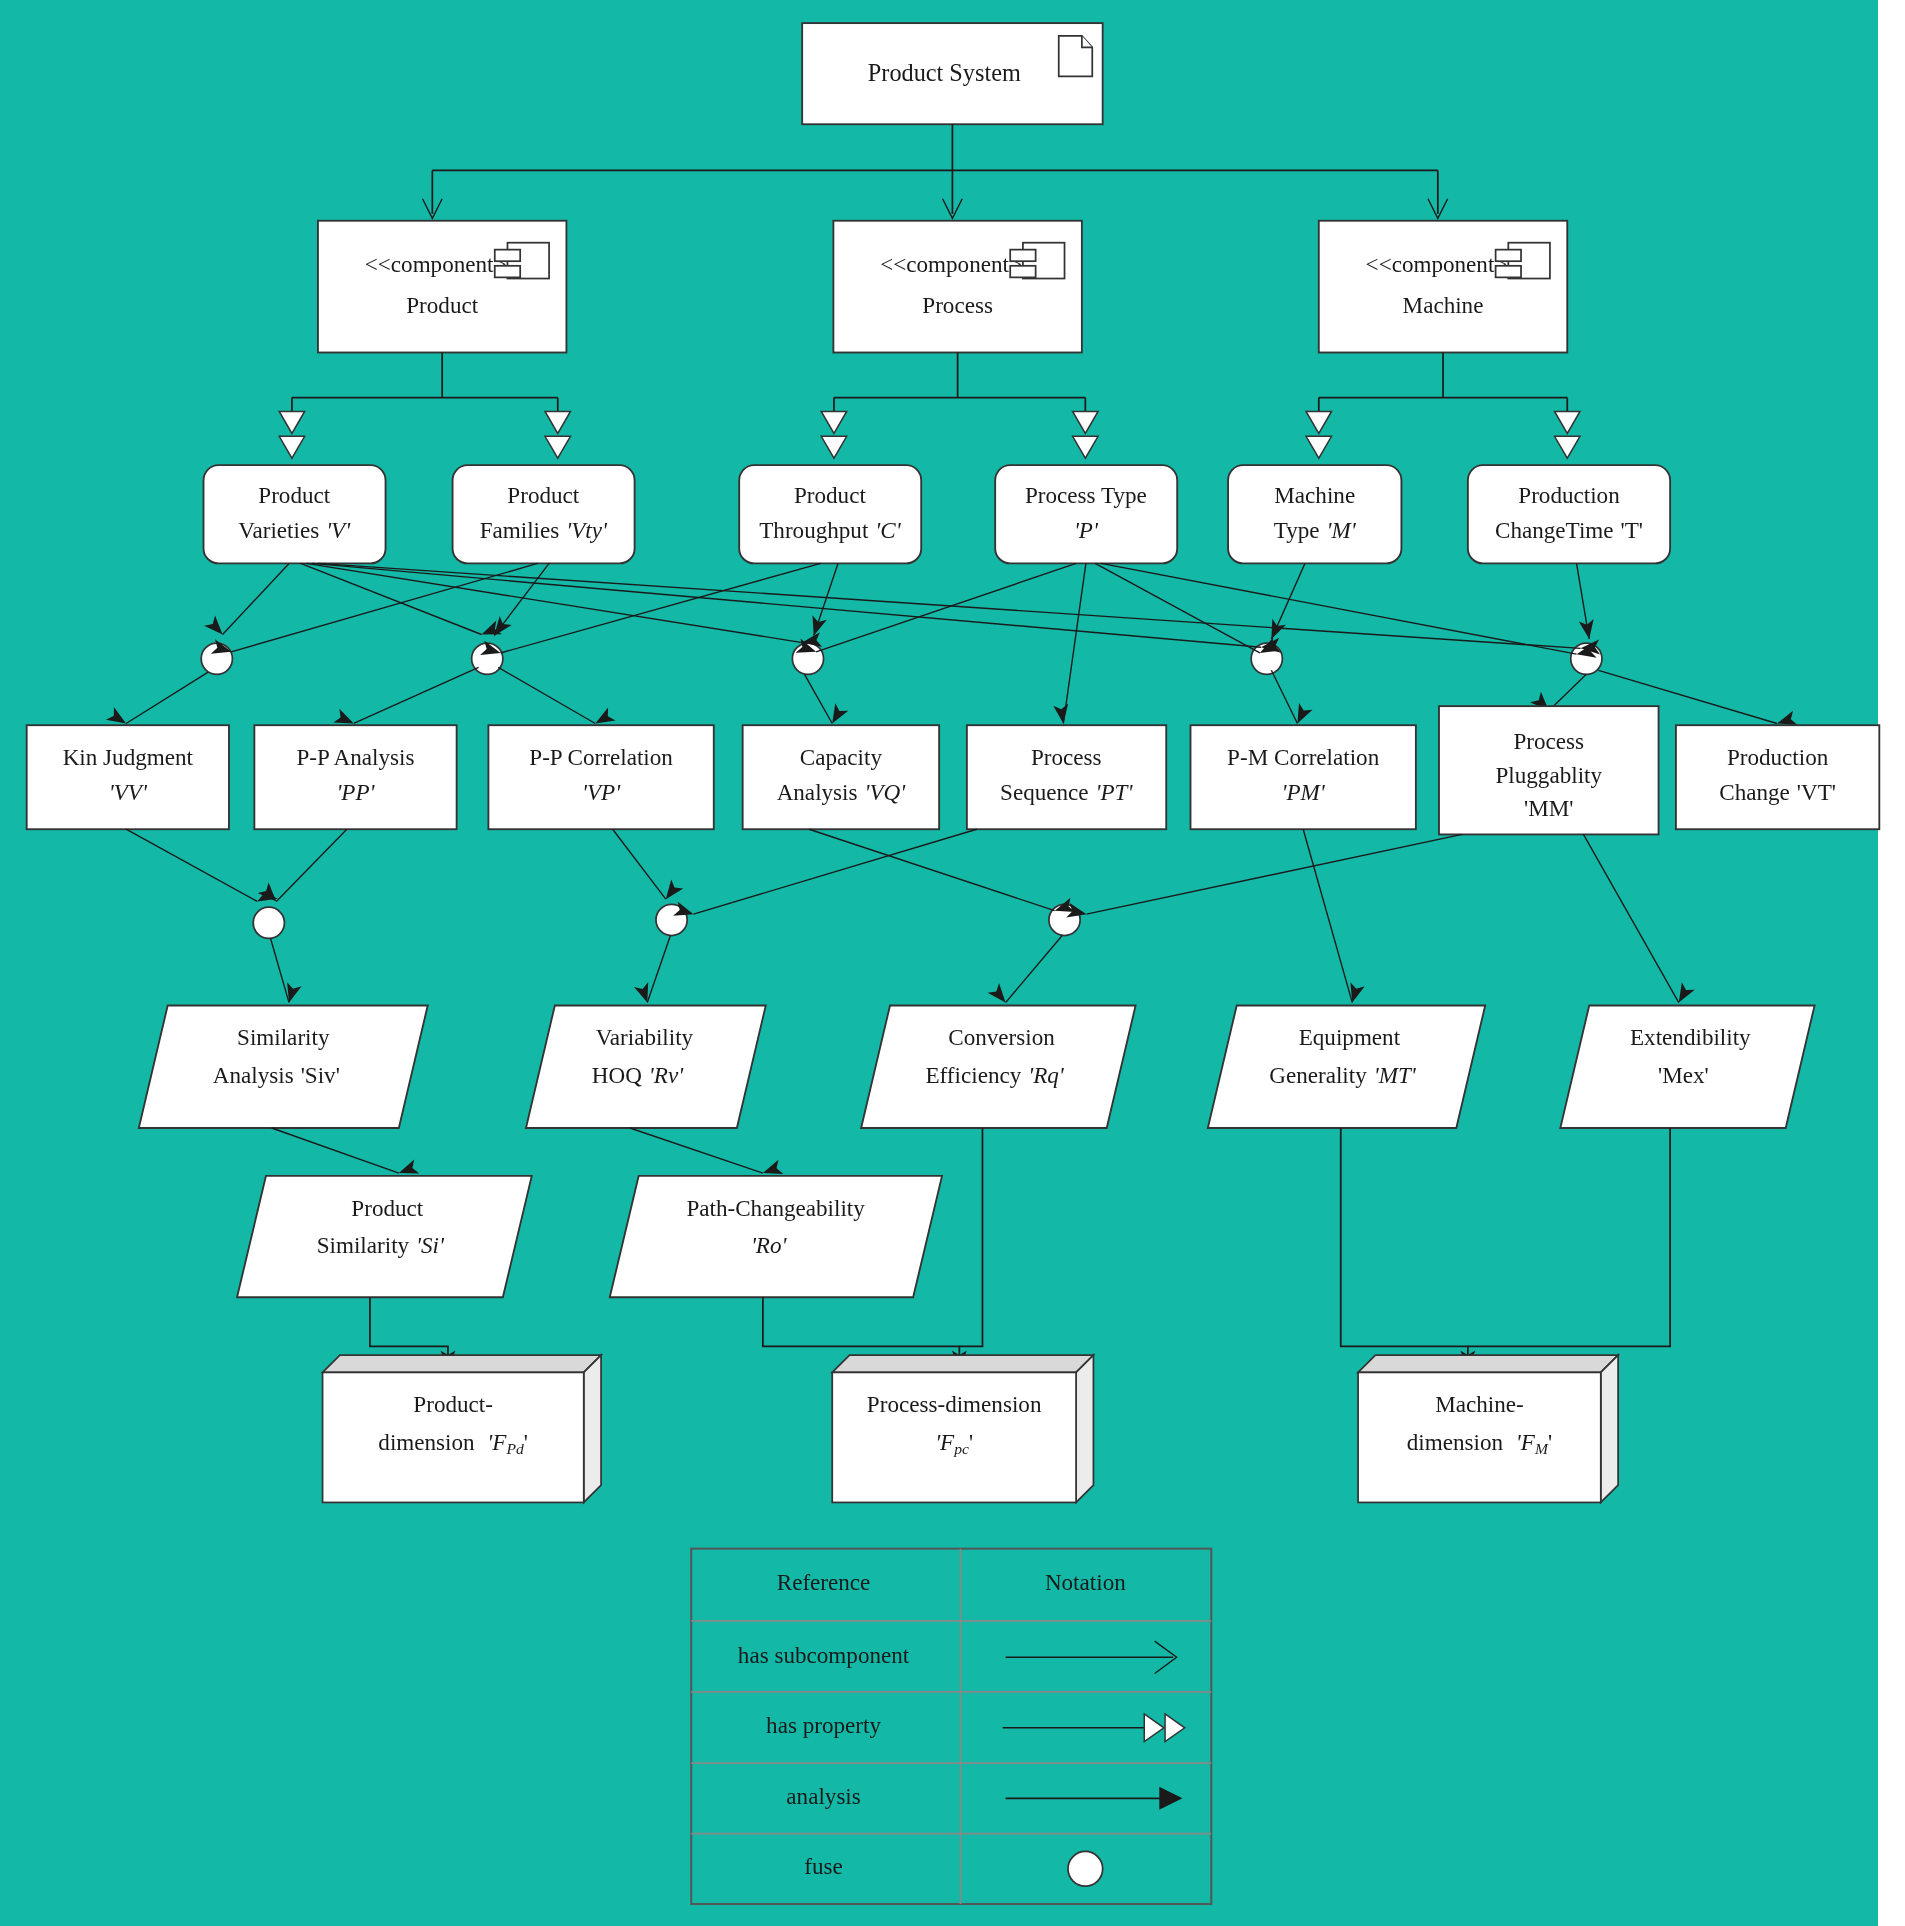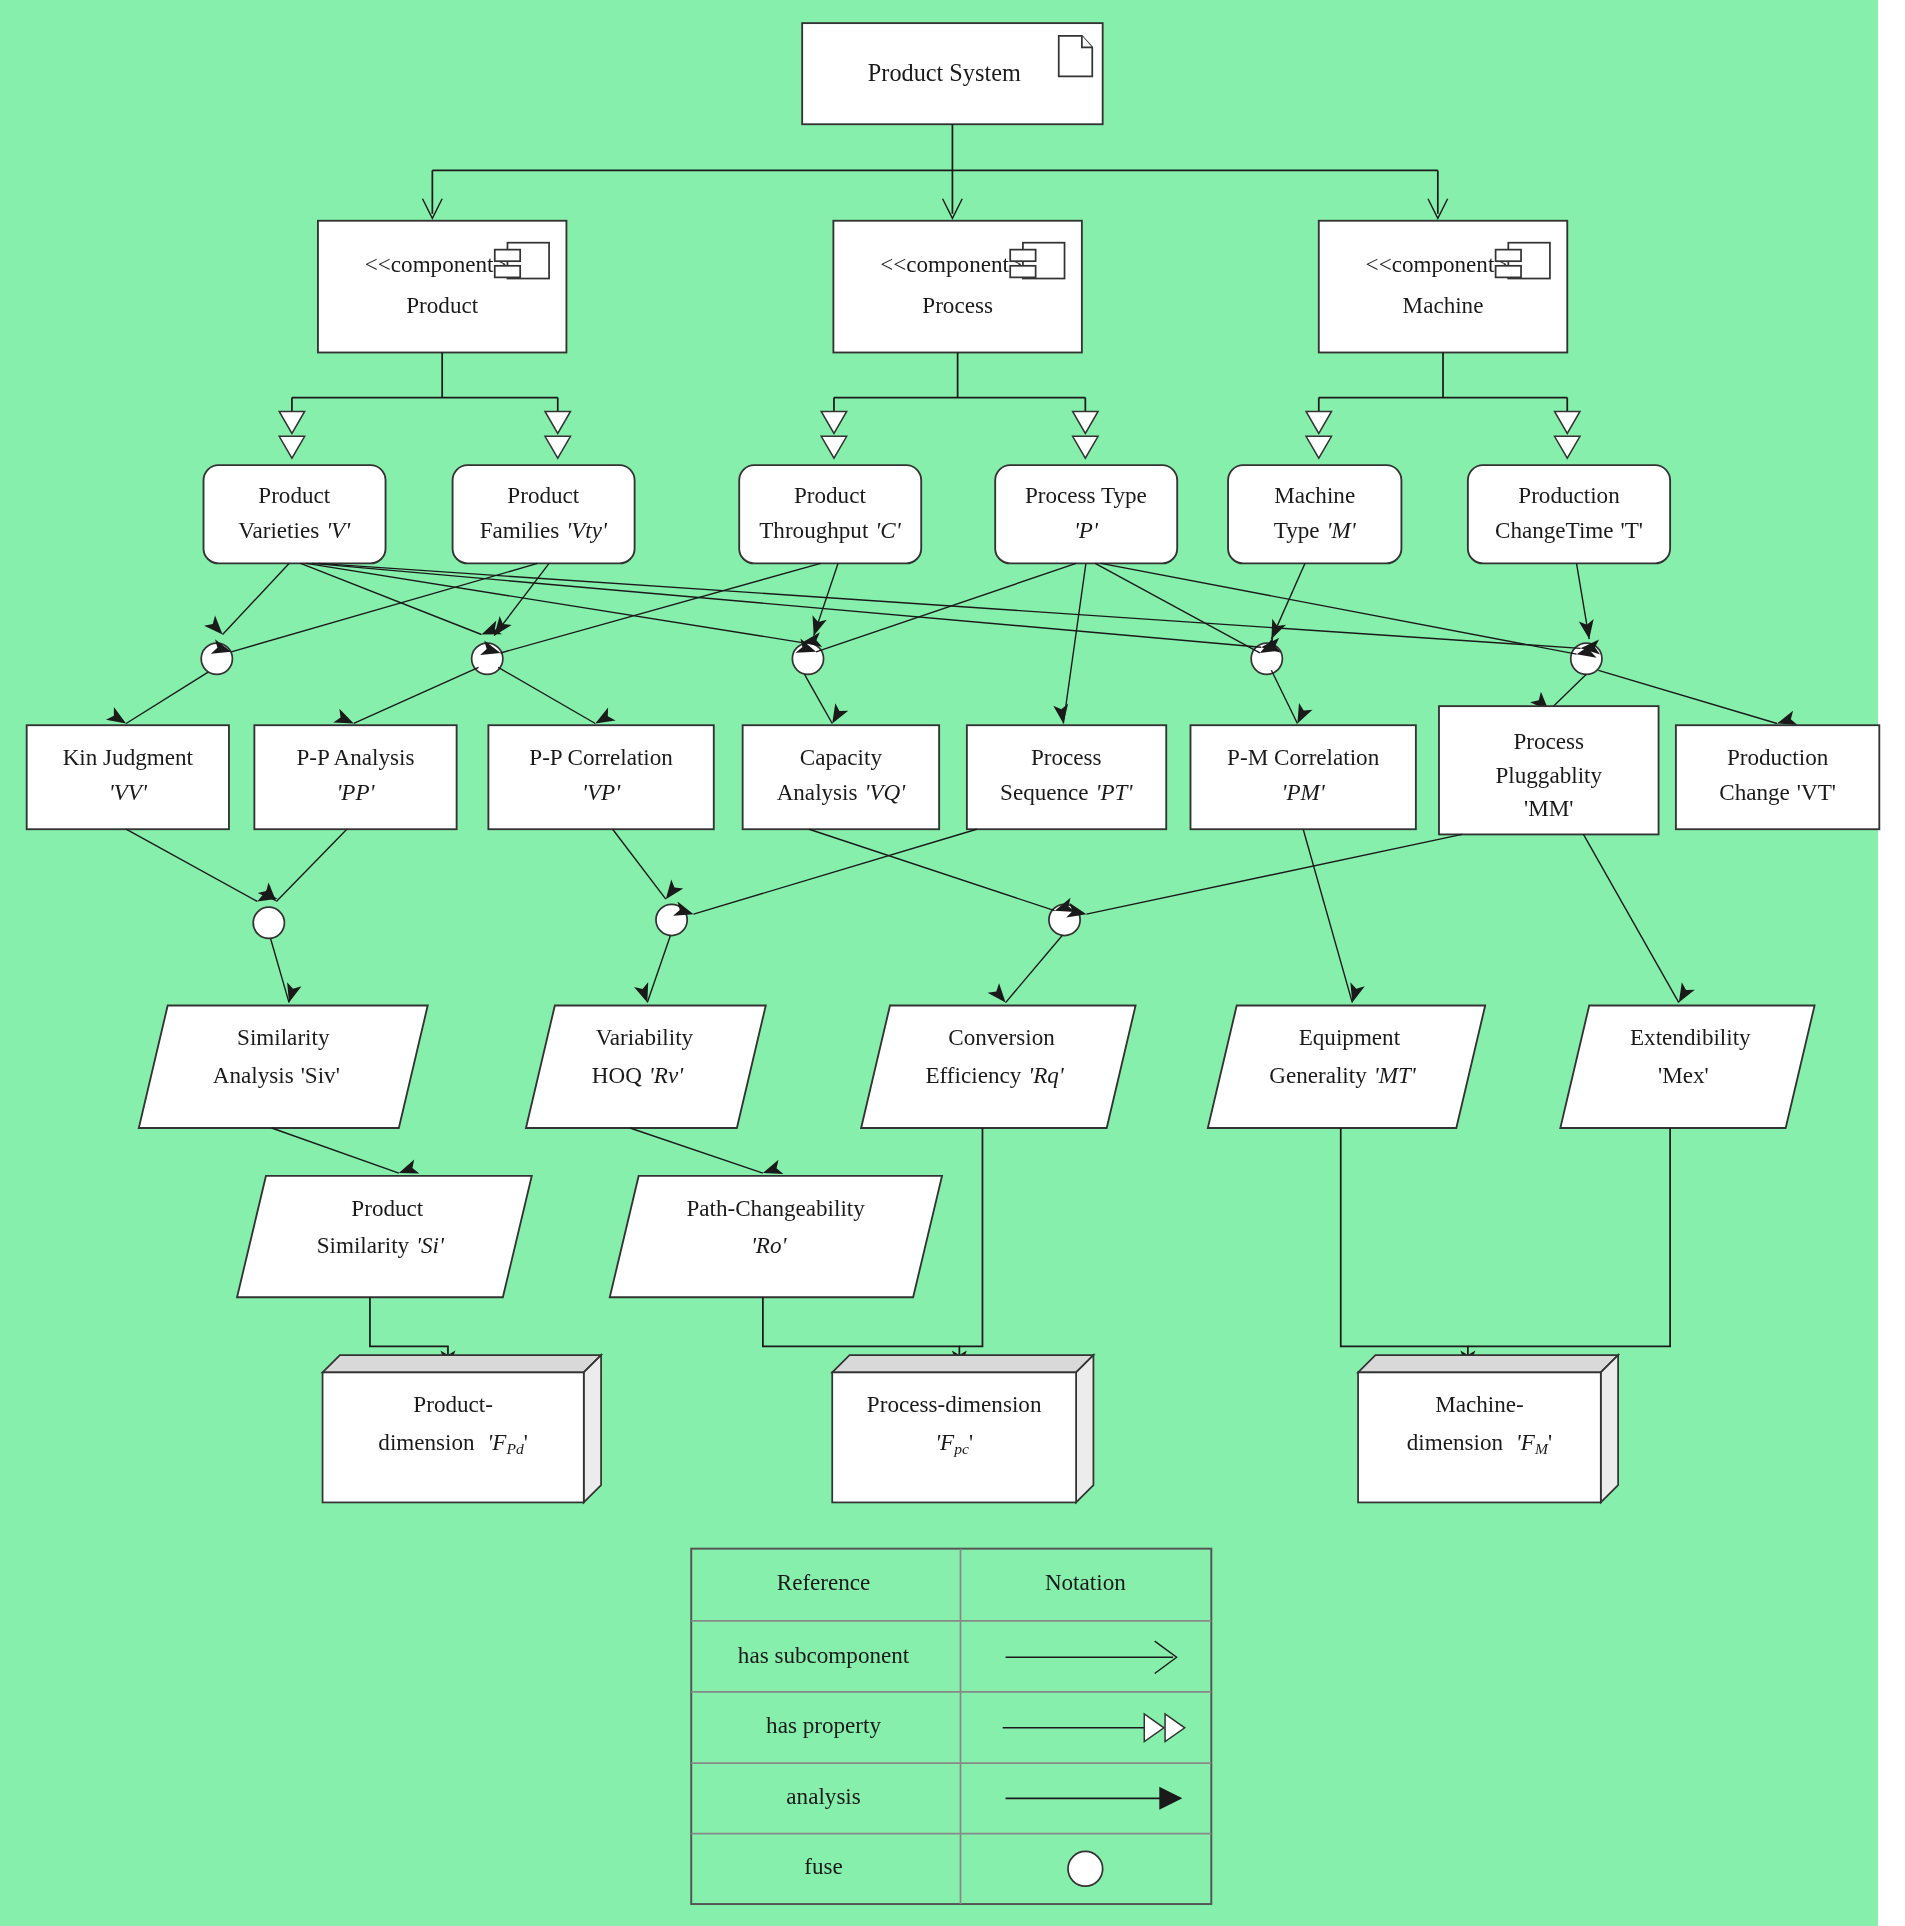--- a/index.html
+++ b/index.html
@@ -1,17 +1,17 @@
 <!DOCTYPE html>
 <html style="font-size:9.2px"><head>
 <meta charset="utf-8">
 <style>
   html,body{margin:0;padding:0;background:#ffffff;}
   body{font-family:"Liberation Serif", serif;color:#1a1a1a;}
-  #canvas{position:relative;width:1878px;height:1926px;background:#86efac;}
+  #canvas{position:relative;width:1878px;height:1926px;background:#14b8a6;}
   svg{display:block;}
   .nd-text{font-family:"Liberation Serif", serif;fill:#1a1a1a;text-anchor:middle;dominant-baseline:middle;}
   .t-40{font-size:40px;}
   .t-42{font-size:42px;}
   .it{font-style:italic;}
   .shape{fill:#ffffff;stroke:#333333;stroke-width:3.2;}
   .shape3d-face{fill:#ffffff;stroke:#333333;stroke-width:3;}
   .shape3d-top{fill:#d9d9d9;stroke:#333333;stroke-width:3;}
   .shape3d-side{fill:#ececec;stroke:#333333;stroke-width:3;}
   .edge{fill:none;stroke:#1a1a1a;stroke-width:3;}

